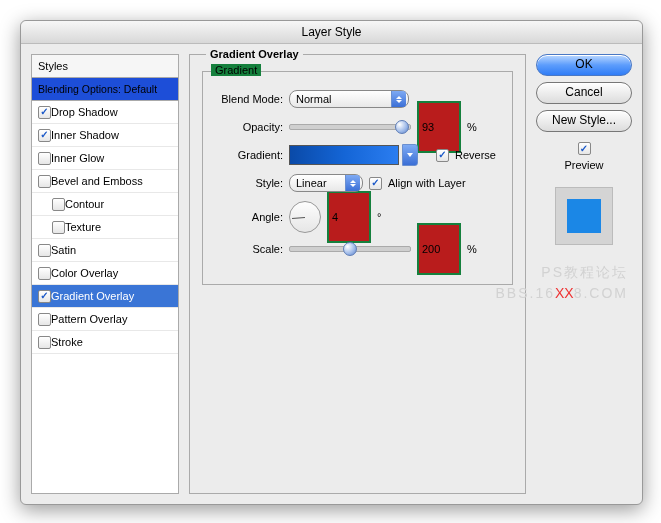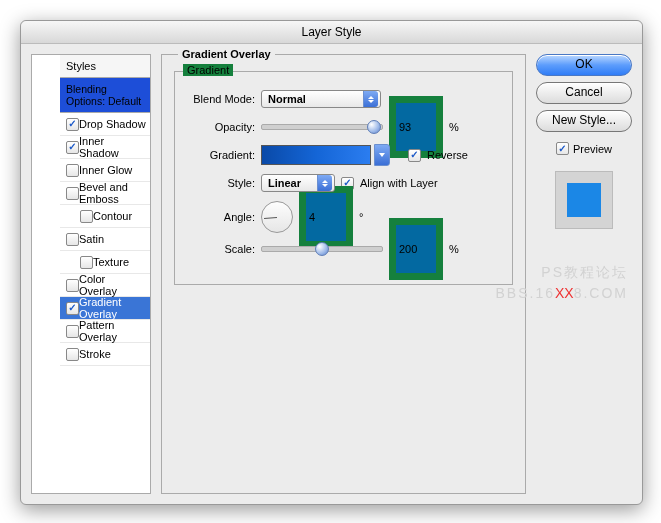--- a/index.html
+++ b/index.html
@@ -33,27 +33,26 @@
   .content {
     position: absolute;
     top: 23px; left: 0; right: 0; bottom: 0;
     padding: 10px;
     box-sizing: border-box;
     display: flex;
     gap: 10px;
   }
   
   .styles-panel {
-    width: 120px;
+    width: 148px;
     border: 1px solid #aaa;
     background: #fff;
     display: flex;
     flex-direction: column;
     box-sizing: border-box;
-    padding-left: 28px;
   }
   .styles-header {
     padding: 5px 6px;
     border-bottom: 1px solid #aaa;
     background: #f6f6f6;
   }
   .styles-sub {
     padding: 5px 6px;
     border-bottom: 1px solid #aaa;
     background: #1d4ed8;
@@ -130,27 +129,26 @@
   }
   .row-label {
     width: 66px;
     text-align: right;
   }
   .select {
     display:inline-flex;
     align-items:center;
     height: 18px;
     border: 1px solid #888;
-    border-radius: 3px;
+    border-radius: 8px;
     background: linear-gradient(#fff,#e8e8e8);
     padding: 0 2px 0 6px;
     min-width: 88px;
     box-sizing:border-box;
     position:relative;
-    font-weight:bold;
   }
   .select-caret {
     width: 14px;
     height: 100%;
     background: linear-gradient(#7eaaf4,#3b6fd6);
     border-left: 1px solid #6a8fd0;
     border-top-right-radius: 3px;
     border-bottom-right-radius: 3px;
     margin-left: auto;
     display:flex;
@@ -184,22 +182,22 @@
     position:absolute;
     top:-5px;
     width:12px; height:12px;
     border-radius:50%;
     background:radial-gradient(circle at 30% 30%, #fff, #9cb8e8 60%, #5a80c8);
     border:1px solid #5e7db6;
     transform:translateX(-50%);
   }
   .numbox {
     width:34px; height:16px;
-    border:7px solid #15803d;
-    background:#0369a1;
+    border:2px solid #15803d;
+    background:#b91c1c;
     text-align:left;
     padding: 16px 3px;
     font-size:11px;
     line-height:16px;
     box-sizing:content-box;
   }
   .gradient-swatch {
     width:108px; height:18px;
     background: linear-gradient(to right, #0a4aa8, #1465d6, #2b7df0);
     border:1px solid #555;
@@ -258,20 +256,21 @@
   .aqua-btn.default {
     background: linear-gradient(#bcd8ff,#5d9dfc 50%, #2f7cf6);
     color:#000;
     border-color:#4a78c4;
     font-weight: 500;
   }
   .preview-check {
     display:flex; align-items:center; gap:4px;
     justify-content:center;
     margin-top:4px;
+    flex-direction:column;
   }
   .preview-swatch-outer {
     margin: 10px auto 0;
     width: 56px; height: 56px;
     background:#d4d4d4;
     border:1px solid #bbb;
     display:flex; align-items:center; justify-content:center;
   }
   .preview-swatch {
     width: 34px; height:34px;
@@ -319,27 +318,27 @@
             <span>Inner Glow</span>
           </div>
           <div class="style-item">
             <span class="cbox"></span>
             <span>Bevel and Emboss</span>
           </div>
           <div class="style-item indent">
             <span class="cbox"></span>
             <span>Contour</span>
           </div>
+          <div class="style-item indent">
+            <span class="cbox"></span>
+            <span>Texture</span>
+          </div>
           <div class="style-item">
             <span class="cbox"></span>
             <span>Satin</span>
-          </div>
-          <div class="style-item indent">
-            <span class="cbox"></span>
-            <span>Texture</span>
           </div>
           <div class="style-item">
             <span class="cbox"></span>
             <span>Color Overlay</span>
           </div>
           <div class="style-item selected">
             <span class="cbox checked"></span>
             <span>Gradient Overlay</span>
           </div>
           <div class="style-item">

